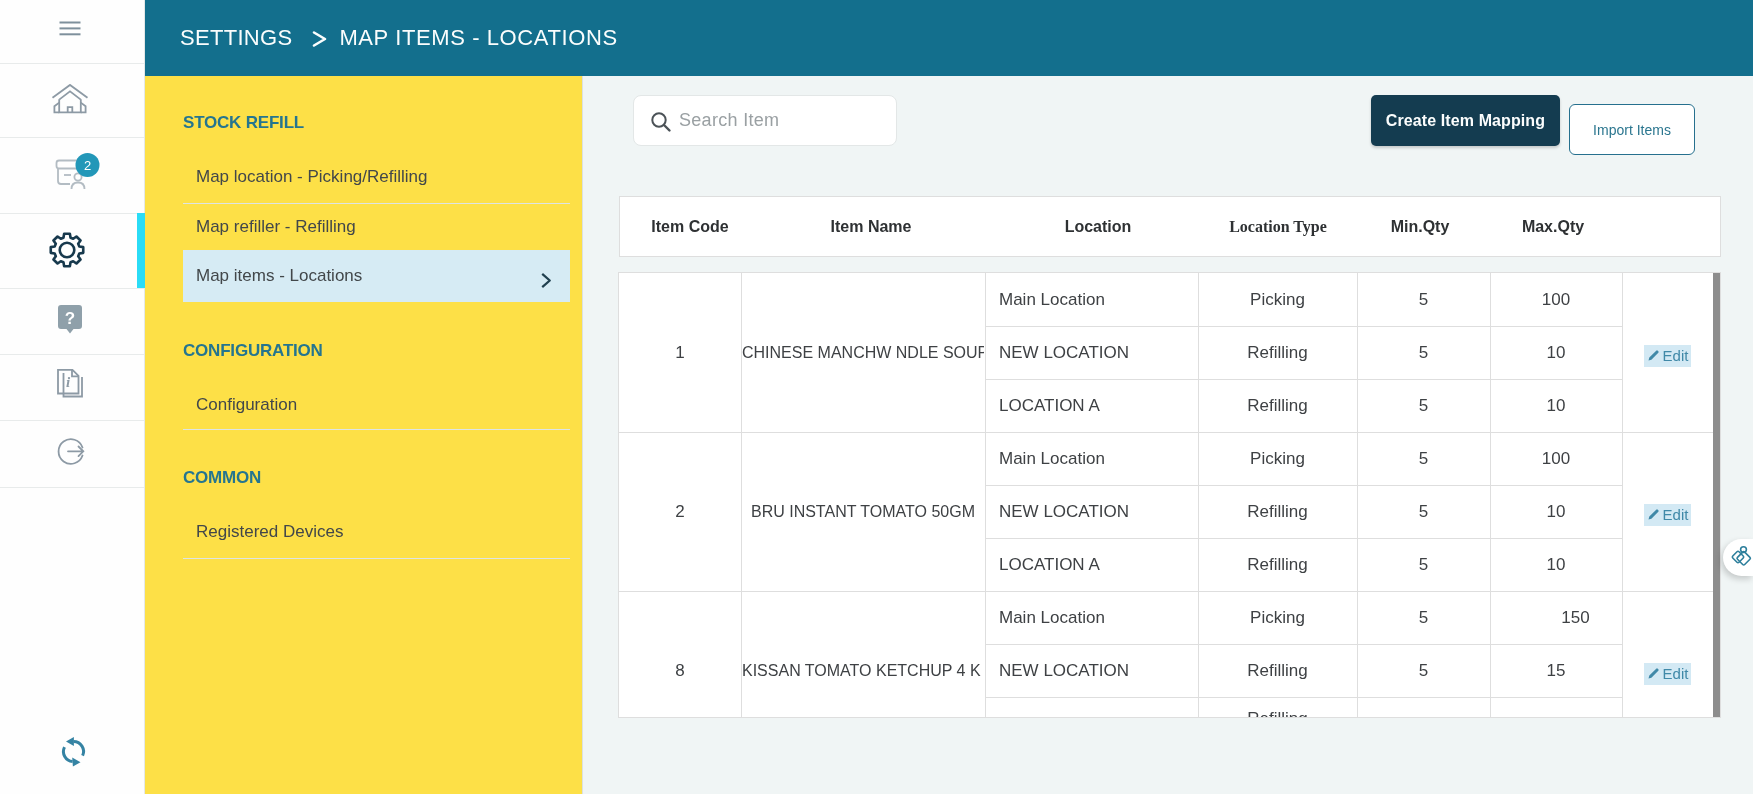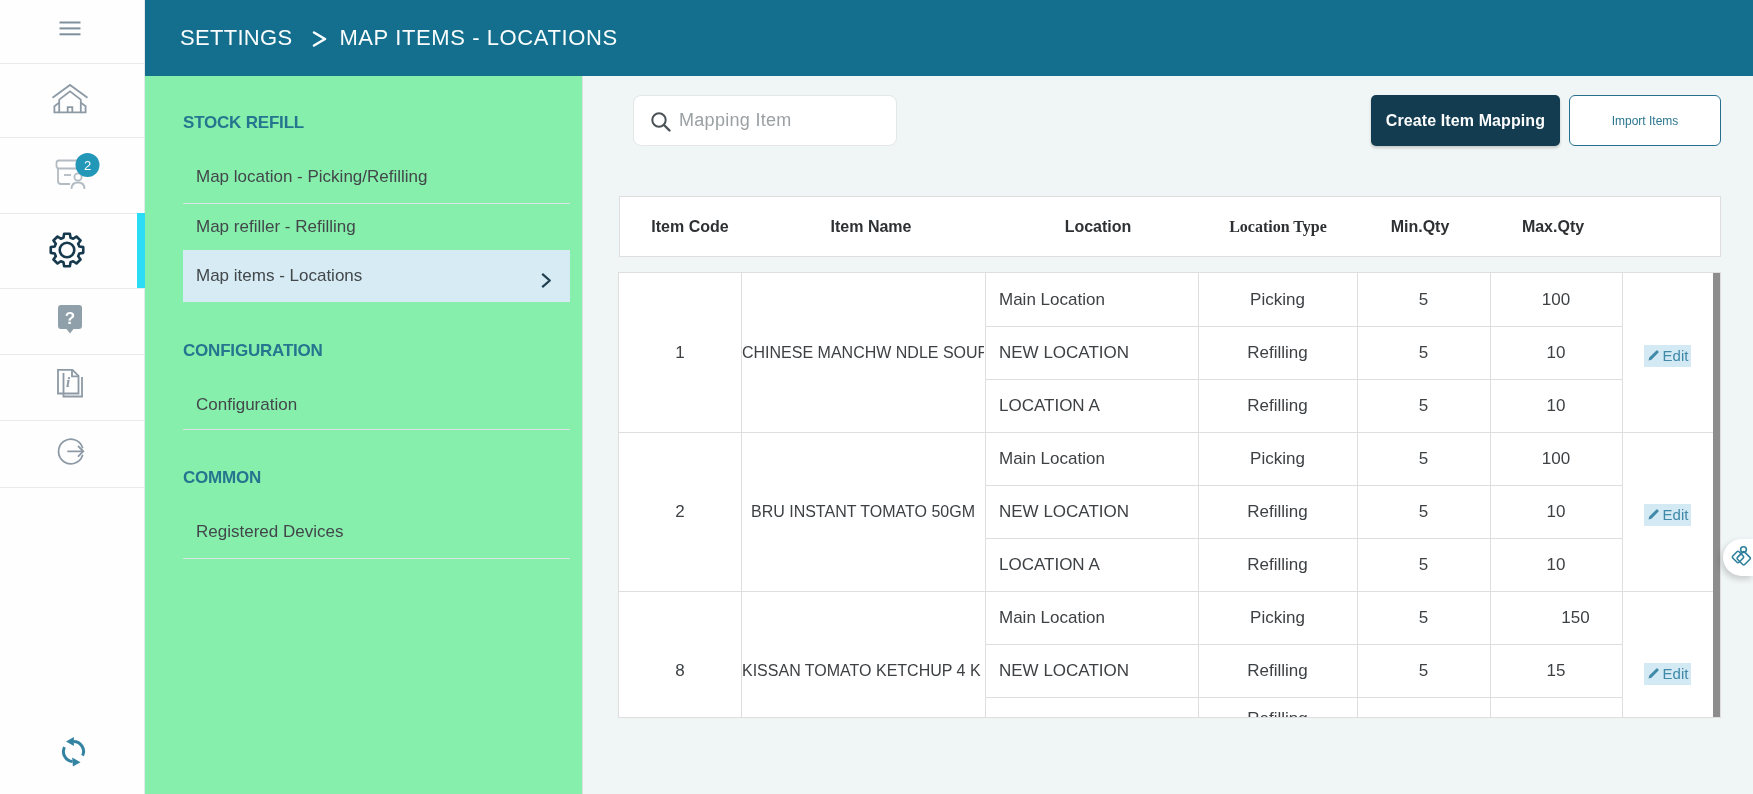--- a/index.html
+++ b/index.html
@@ -6,30 +6,30 @@
   html,body { width:1753px; height:794px; overflow:hidden; font-family:"Liberation Sans", sans-serif; background:#f0f5f5; }
   .abs { position:absolute; }
   
   #sidebar { left:0; top:0; width:145px; height:794px; background:#fefefe; border-right:1px solid #e4e8e8; }
   .sdiv { position:absolute; left:0; width:144px; height:0; border-top:1px solid #e8ebeb; }
   #cyanbar { position:absolute; left:137px; top:213px; width:8px; height:75px; background:#2adcf6; }
   
   #topbar { left:145px; top:0; width:1608px; height:76px; background:#136f8d; color:#fafdfd; }
   #crumb { position:absolute; left:35px; top:0; height:76px; display:flex; align-items:center; font-size:22px; letter-spacing:0.3px; }
   
-  #nav { left:145px; top:76px; width:438px; height:718px; background:#86efac; border-right:1px solid #dbe0e0; }
+  #nav { left:145px; top:76px; width:438px; height:718px; background:#fde047; border-right:1px solid #dbe0e0; }
   .nhead { position:absolute; left:38px; font-size:17px; font-weight:bold; color:#25758f; letter-spacing:-0.2px; }
   .nitem { position:absolute; left:51px; font-size:17px; color:#42474a; }
   .ndiv { position:absolute; left:38px; width:387px; border-top:1px solid #dde4e4; }
   #sel { position:absolute; left:38px; top:174px; width:387px; height:52px; background:#d6ebf4; }
   
   #searchbox { left:633px; top:95px; width:264px; height:51px; background:#fff; border:1px solid #e3e7e7; border-radius:8px; }
   #searchbox span { position:absolute; left:45px; top:14px; font-size:18px; letter-spacing:0.3px; color:#9aa0a3; }
   #createbtn { left:1371px; top:95px; width:189px; height:51px; background:#143c50; border-radius:5px; color:#fbfdfd; font-size:16px; font-weight:bold; display:flex; align-items:center; justify-content:center; letter-spacing:0.1px; box-shadow:0 2px 3px rgba(0,0,0,0.18); }
-  #importbtn { left:1569px; top:95px; width:152px; height:51px; background:#fff; border:1.5px solid #26708e; border-radius:6px; color:#2b768f; font-size:12px; display:flex; align-items:center; justify-content:center; }
+  #importbtn { left:1569px; top:104px; width:126px; height:51px; background:#fff; border:1.5px solid #26708e; border-radius:6px; color:#2b768f; font-size:14px; display:flex; align-items:center; justify-content:center; }
   
   #thead { left:619px; top:196px; width:1102px; height:61px; background:#fff; border:1px solid #dedede; }
   .hcell { position:absolute; top:0; height:59px; display:flex; align-items:center; justify-content:center; font-weight:bold; font-size:16px; color:#2e3133; }
   #tbody { left:618px; top:272px; width:1103px; height:446px; background:#fff; border:1px solid #dedede; overflow:hidden; }
   .vline { position:absolute; top:0; height:100%; width:0; border-left:1px solid #dedede; }
   .hline { position:absolute; height:0; border-top:1px solid #dedede; }
   .cell { position:absolute; display:flex; align-items:center; font-size:17px; color:#3e4144; }
   .ctr { justify-content:center; }
   .editchip { position:absolute; left:1025px; width:47px; height:22px; background:#d3e9f4; display:flex; align-items:center; justify-content:center; }
   .editchip span { color:#4089a8; font-size:15px; margin-left:3px; }
@@ -146,21 +146,21 @@
   <div class="nhead" style="top:392px">COMMON</div>
   <div class="nitem" style="top:446px">Registered Devices</div>
   <div class="ndiv" style="top:482px"></div>
 </div>
 
 <div class="abs" id="searchbox">
   <svg class="abs" style="left:16px; top:15px" width="22" height="22" viewBox="0 0 22 22">
     <circle cx="9" cy="9" r="6.7" fill="none" stroke="#4b5257" stroke-width="2"></circle>
     <line x1="14" y1="14" x2="19.5" y2="19.5" stroke="#4b5257" stroke-width="2.4" stroke-linecap="round"></line>
   </svg>
-  <span>Mapping Item</span>
+  <span>Search Item</span>
 </div>
 <div class="abs" id="createbtn">Create Item Mapping</div>
 <div class="abs" id="importbtn">Import Items</div>
 
 <div class="abs" id="thead">
   <div class="hcell" style="left:129px; width:244px;">Item Name</div>
   <div class="hcell" style="left:9px;   width:122px;">Item Code</div>
   <div class="hcell" style="left:371px; width:214px;">Location</div>
   <div class="hcell" style="left:578px; width:160px;font-family:Liberation Serif, serif;">Location Type</div>
   <div class="hcell" style="left:734px; width:132px;">Min.Qty</div>

